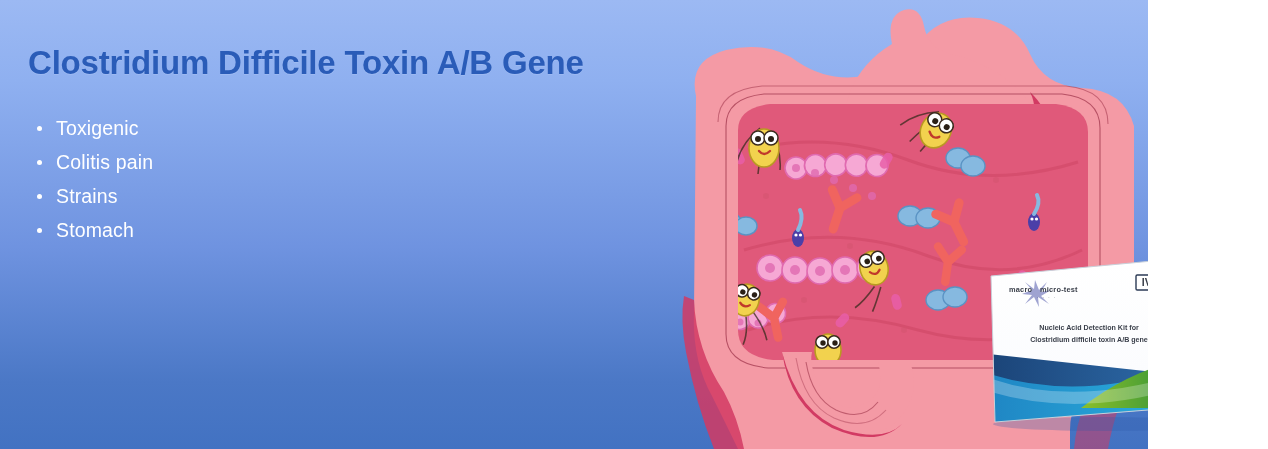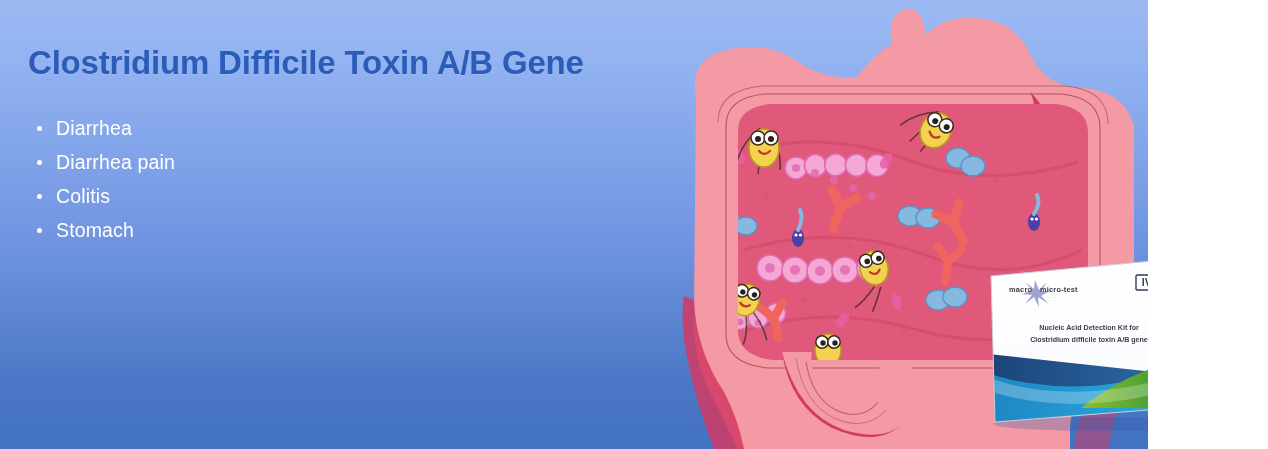--- a/index.html
+++ b/index.html
@@ -256,23 +256,23 @@
         <path d="M118,358 Q126,404 156,418 Q188,432 208,410" fill="none" stroke="#8e2038" stroke-width="1.1" opacity="0.35"></path>
       </g>
     </svg>
   </div>
 
   <div id="text-block">
     <h1 id="page-title">
       <span>Clostridium Difficile Toxin A/B Gene</span><br>
     </h1>
     <ul id="symptom-list">
-      <li><span>Diarrhea</span></li>
-      <li><span>Diarrhea pain</span></li>
-      <li><span>Colitis</span></li>
+      <li><span>Toxigenic</span></li>
+      <li><span>Colitis pain</span></li>
+      <li><span>Strains</span></li>
       <li><span>Stomach</span></li>
     </ul>
   </div>
 
   <div id="product-box">
     <svg viewBox="0 0 250 172" preserveAspectRatio="none" aria-hidden="true">
       <defs>
         <linearGradient id="faceGrad" x1="0" y1="0" x2="0" y2="1">
           <stop offset="0%" stop-color="#ffffff"></stop>
           <stop offset="70%" stop-color="#fbfcfe"></stop>

